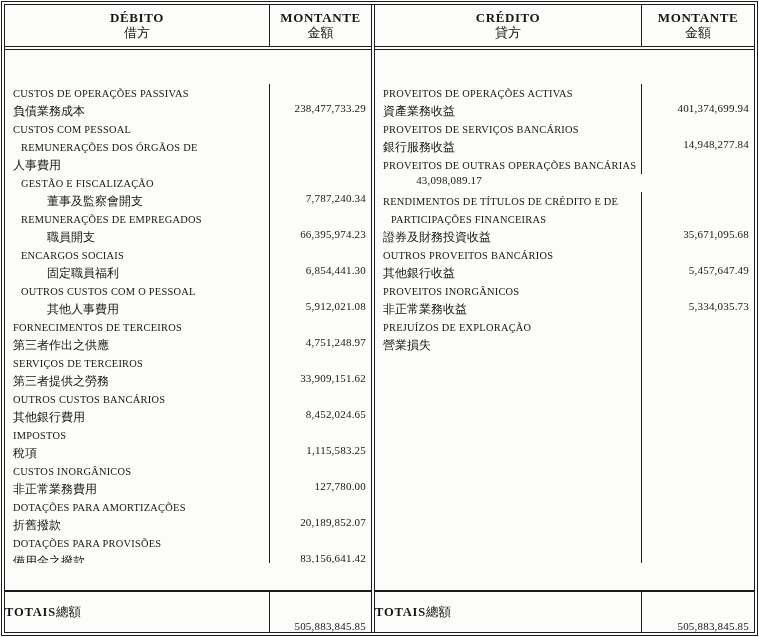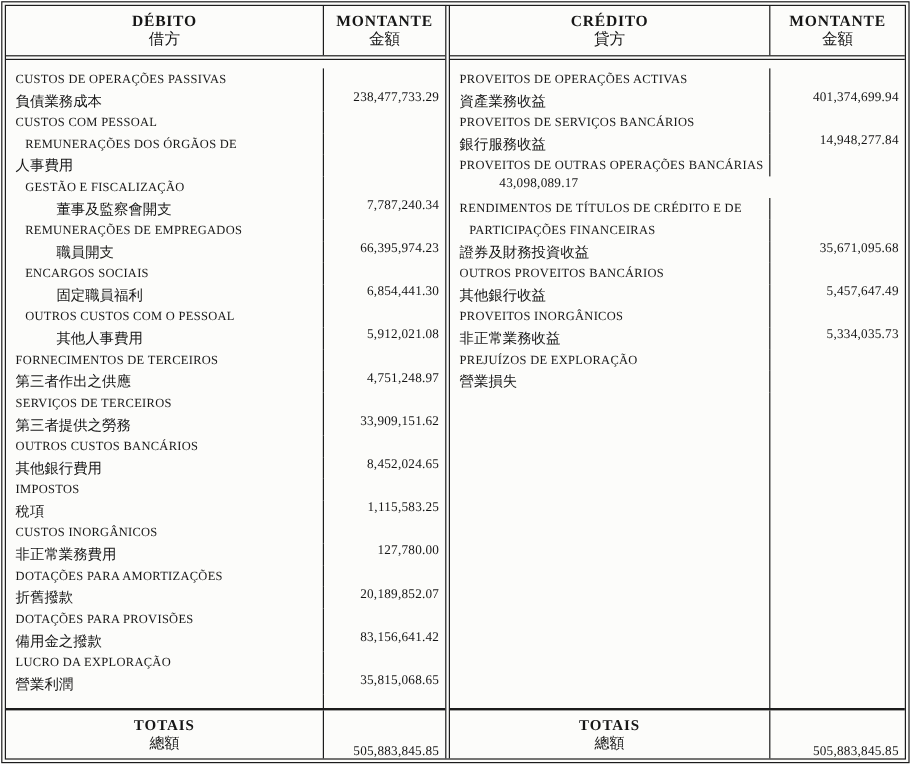--- a/index.html
+++ b/index.html
@@ -9,21 +9,21 @@
     font-family: "Liberation Serif", "DejaVu Serif", serif;
     color: #161616;
   }
   .sheet {
     width: 757px; height: 635px;
     margin: 1px 1px;
     background: #fcfcfa;
     border: 4px double #1c1c1c;
     display: flex;
   }
-  .half { display: flex; flex-direction: column; height: 100%; }
+  .half { display: flex; flex-direction: column; height: 100%; gap: 27px; }
   .half.left  { width: 49.4%; border-right: 4px double #1c1c1c; }
   .half.right { flex: 1; font-family: Liberation Serif, serif; }
 
   
   .hdr { display: flex; height: 45px; border-bottom: 4px double #1c1c1c; flex: 0 0 auto; }
   .hcell { display: flex; flex-direction: column; justify-content: center; align-items: center; }
   .hcell.descw { flex: 1; border-right: 1px solid #1c1c1c; }
   .ht { font-weight: bold; font-size: 13px; letter-spacing: .6px; line-height: 15px; }
   .hz { font-size: 13px; line-height: 16px; }
 
@@ -38,21 +38,21 @@
   .line .desc { flex: 1; height: 100%; border-right: 1px solid #1c1c1c; display: flex; align-items: center; }
   .line .amt { text-align: right; font-size: 11px; padding-right: 5px; letter-spacing: .2px; }
   .desc.i0 { padding-left: 8px; }
   .desc.i1 { padding-left: 16px; }
   .desc.i2 { padding-left: 42px; }
   .pt { font-size: 10.4px; letter-spacing: .25px; font-weight: 500; white-space: nowrap; }
   .zh { font-size: 12px; white-space: nowrap; }
 
   
   .totals { display: flex; height: 42px; flex: 0 0 42px; border-top: 2px solid #1c1c1c; }
-  .tcell.descw { flex: 1; border-right: 1px solid #1c1c1c; display: flex; flex-direction: column; justify-content: center; align-items: center; }
+  .tcell.descw { flex: 1; border-right: 1px solid #1c1c1c; display: flex; align-items: center; }
   .tt { font-weight: bold; font-size: 12.5px; letter-spacing: .8px; line-height: 14px; }
   .tz { font-size: 12.5px; line-height: 16px; }
   .tcell.amtc { display: flex; align-items: center; justify-content: flex-end; padding-right: 5px; font-size: 11px; letter-spacing: .2px; margin-top: 28px; }
 </style>
 </head>
 <body>
 
 <div class="sheet">
 
   <section class="half left">

